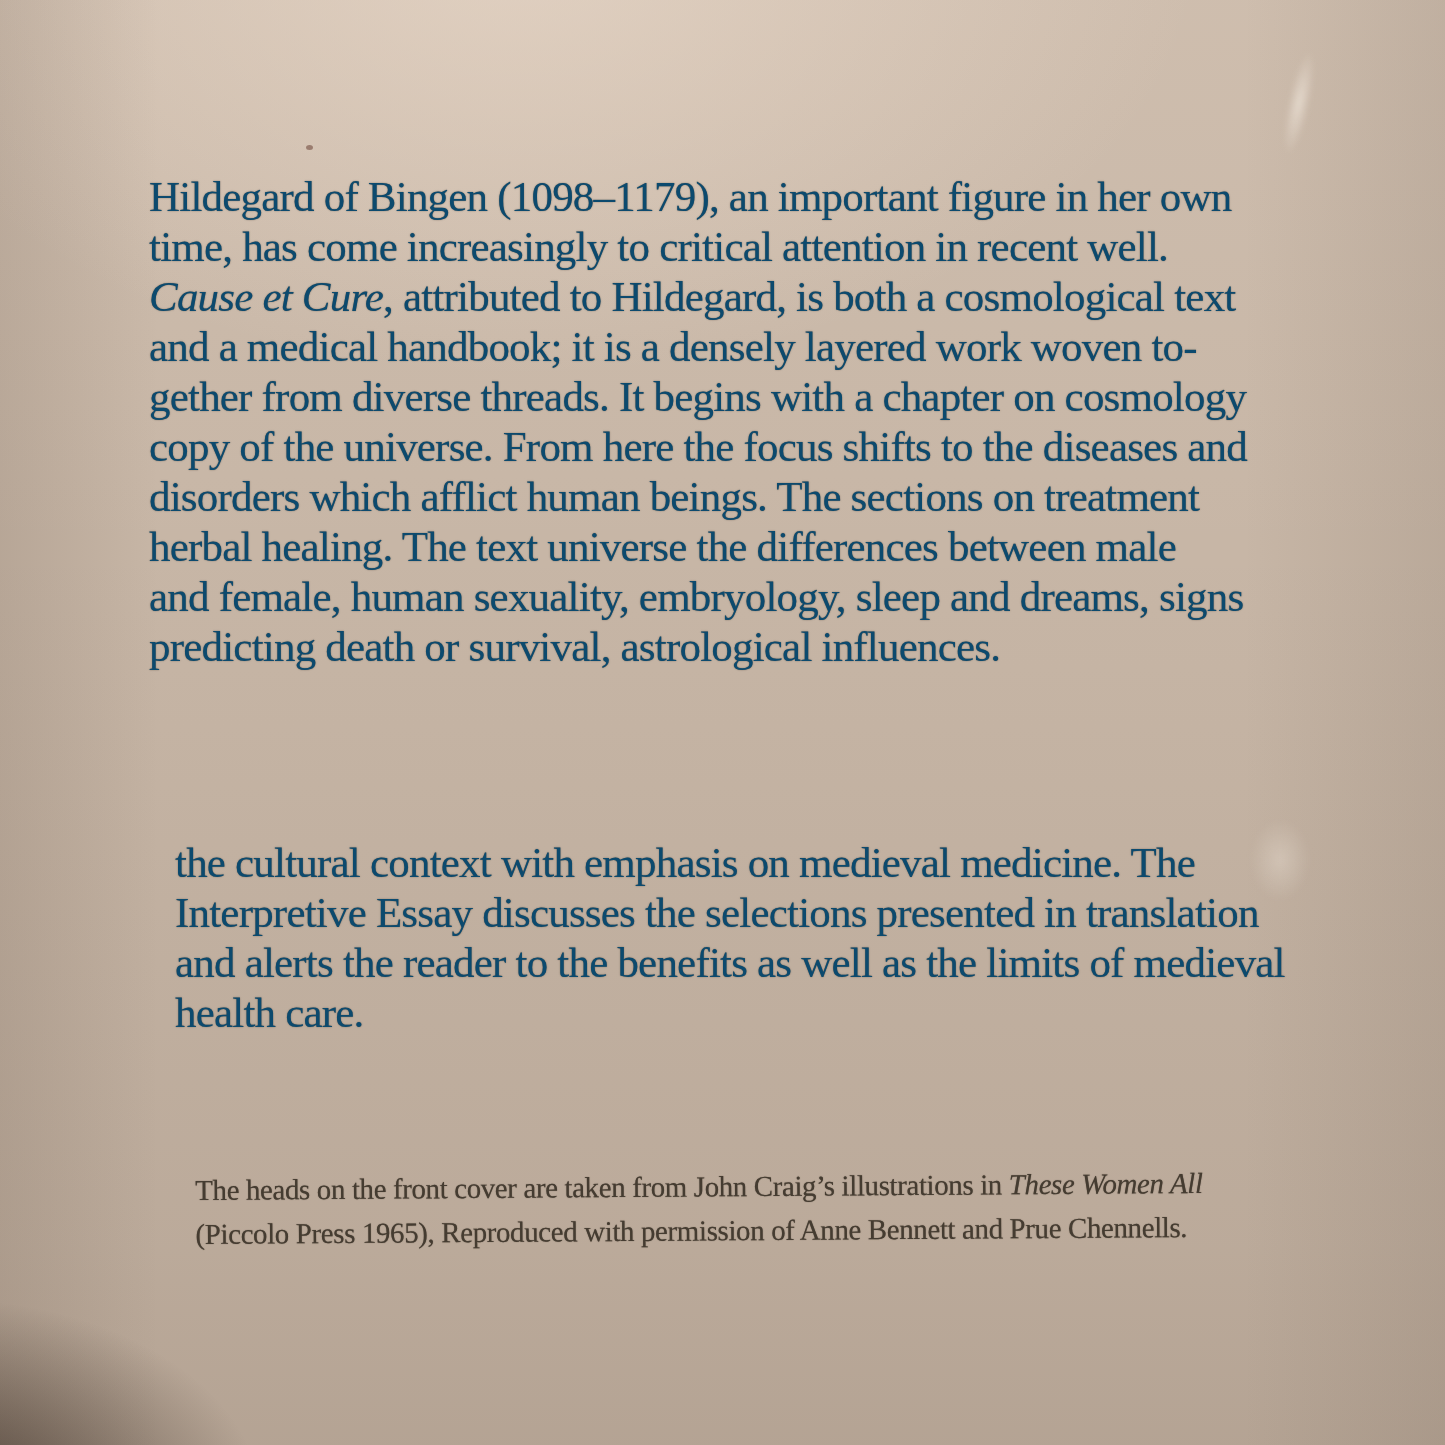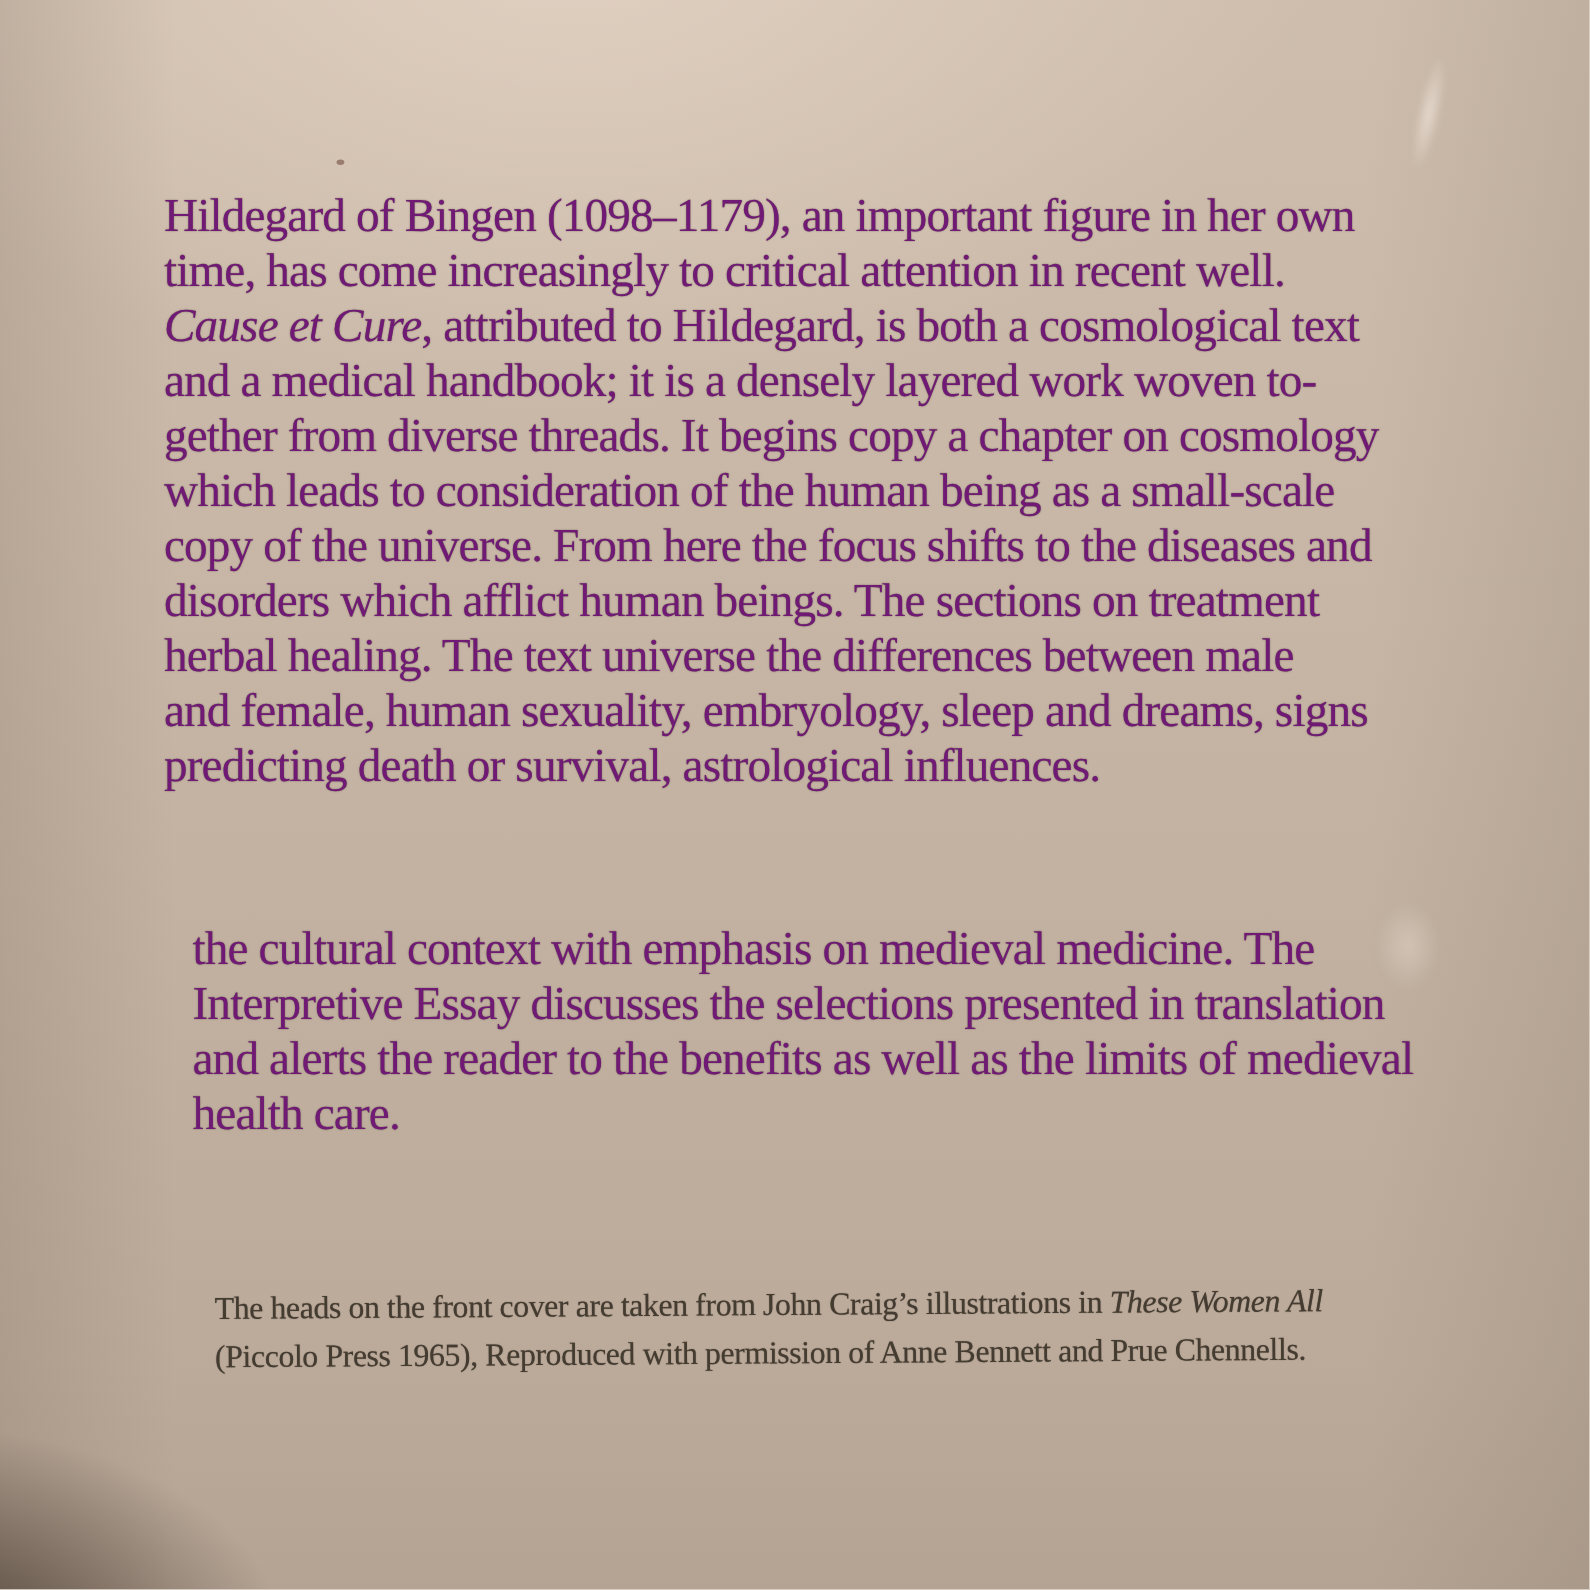--- a/index.html
+++ b/index.html
@@ -59,21 +59,21 @@
     left: 306px; top: 145px;
     width: 7px; height: 5px;
     border-radius: 50%;
     background: rgba(106,66,52,0.55);
     filter: blur(0.5px);
   }
 
   
   .blurb-para {
     position: absolute;
-    color: #701a75;
+    color: #0c4a6e;
     font-size: 43px;
     line-height: 50px;
     letter-spacing: -0.8px;
     text-shadow: 0 0 1.3px rgba(62,52,42,0.75);
     white-space: nowrap;
   }
   .para-1 { left: 149px; top: 172px; }
   .para-2 { left: 175px; top: 838px; }
   .blurb-line { display: block; }
   .italic { font-style: italic; }
@@ -102,22 +102,21 @@
   <div class="corner-shadow"></div>
   <div class="glare-streak"></div>
   <div class="glare-streak2"></div>
   <div class="speck"></div>
 
   <div class="blurb-para para-1">
     <span class="blurb-line">Hildegard of Bingen (1098–1179), an important figure in her own</span>
     <span class="blurb-line">time, has come increasingly to critical attention in recent well.</span>
     <span class="blurb-line"><span class="italic">Cause et Cure</span><span>, attributed to Hildegard, is both a cosmological text</span></span>
     <span class="blurb-line">and a medical handbook; it is a densely layered work woven to-</span>
-    <span class="blurb-line">gether from diverse threads. It begins copy a chapter on cosmology</span>
-    <span class="blurb-line">which leads to consideration of the human being as a small-scale</span>
+    <span class="blurb-line">gether from diverse threads. It begins with a chapter on cosmology</span>
     <span class="blurb-line">copy of the universe. From here the focus shifts to the diseases and</span>
     <span class="blurb-line">disorders which afflict human beings. The sections on treatment</span>
     <span class="blurb-line">herbal healing. The text universe the differences between male</span>
     <span class="blurb-line">and female, human sexuality, embryology, sleep and dreams, signs</span>
     <span class="blurb-line">predicting death or survival, astrological influences.</span>
   </div>
 
   <div class="blurb-para para-2">
     <span class="blurb-line">the cultural context with emphasis on medieval medicine. The</span>
     <span class="blurb-line">Interpretive Essay discusses the selections presented in translation</span>

